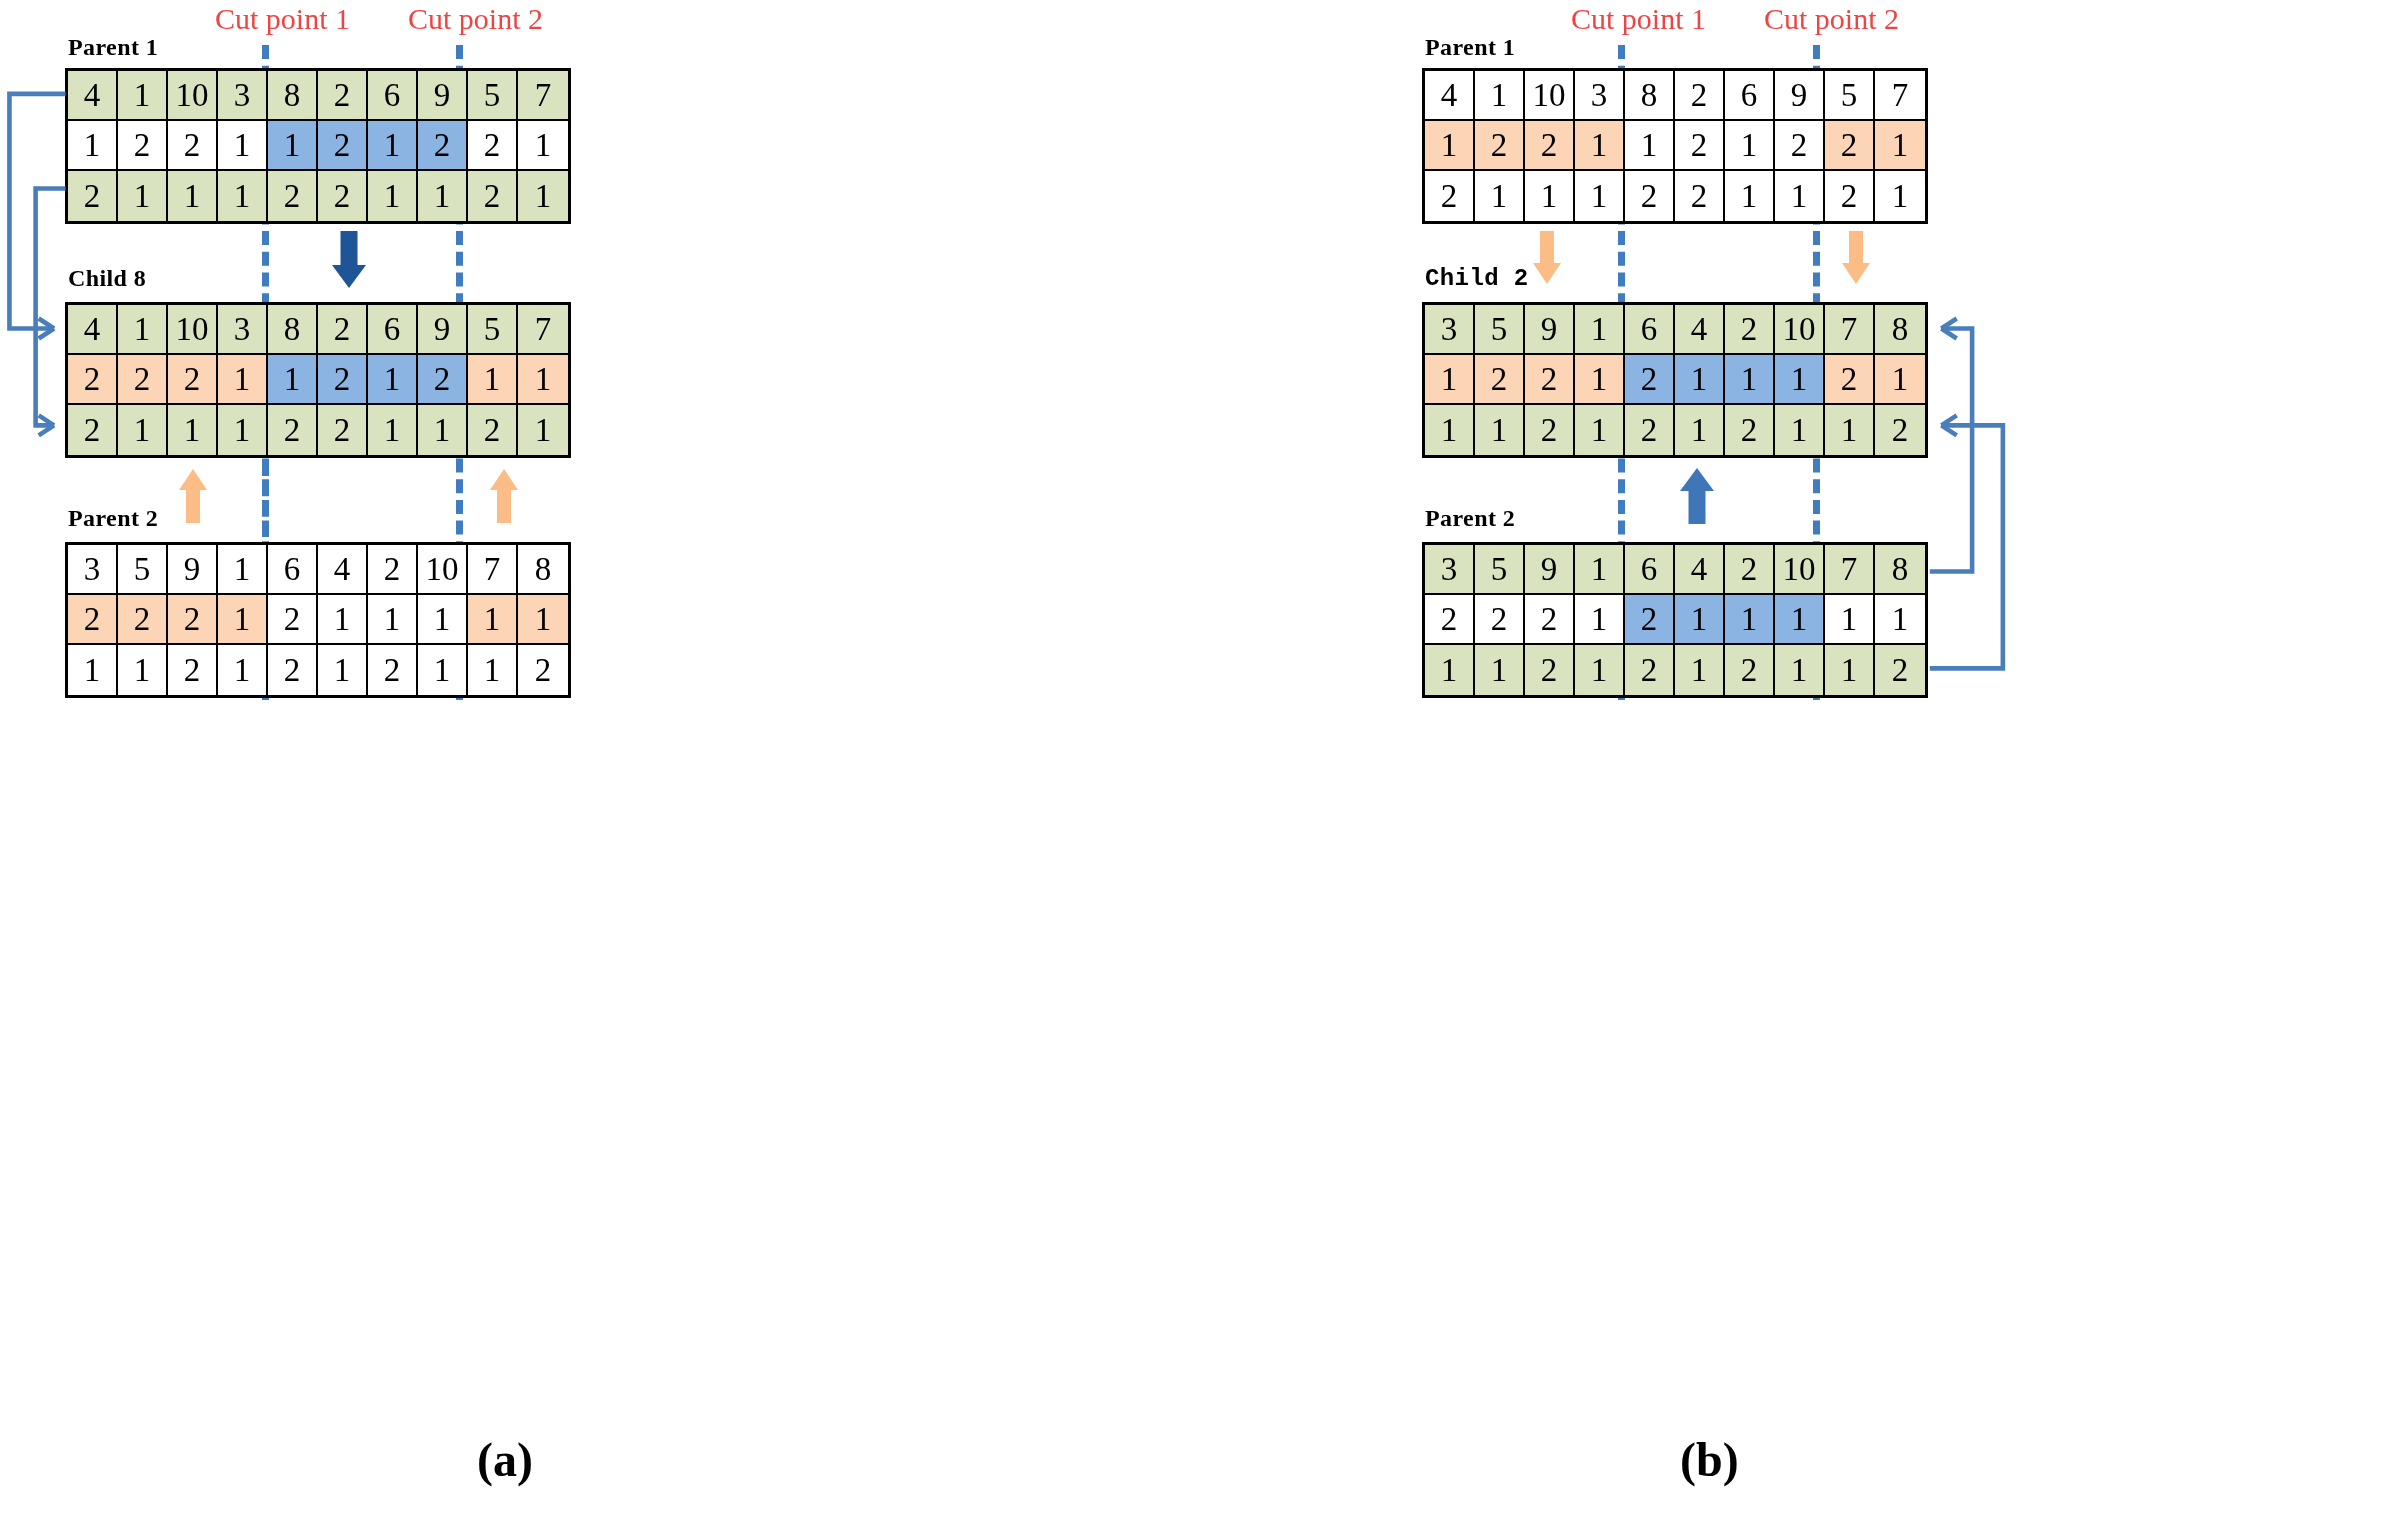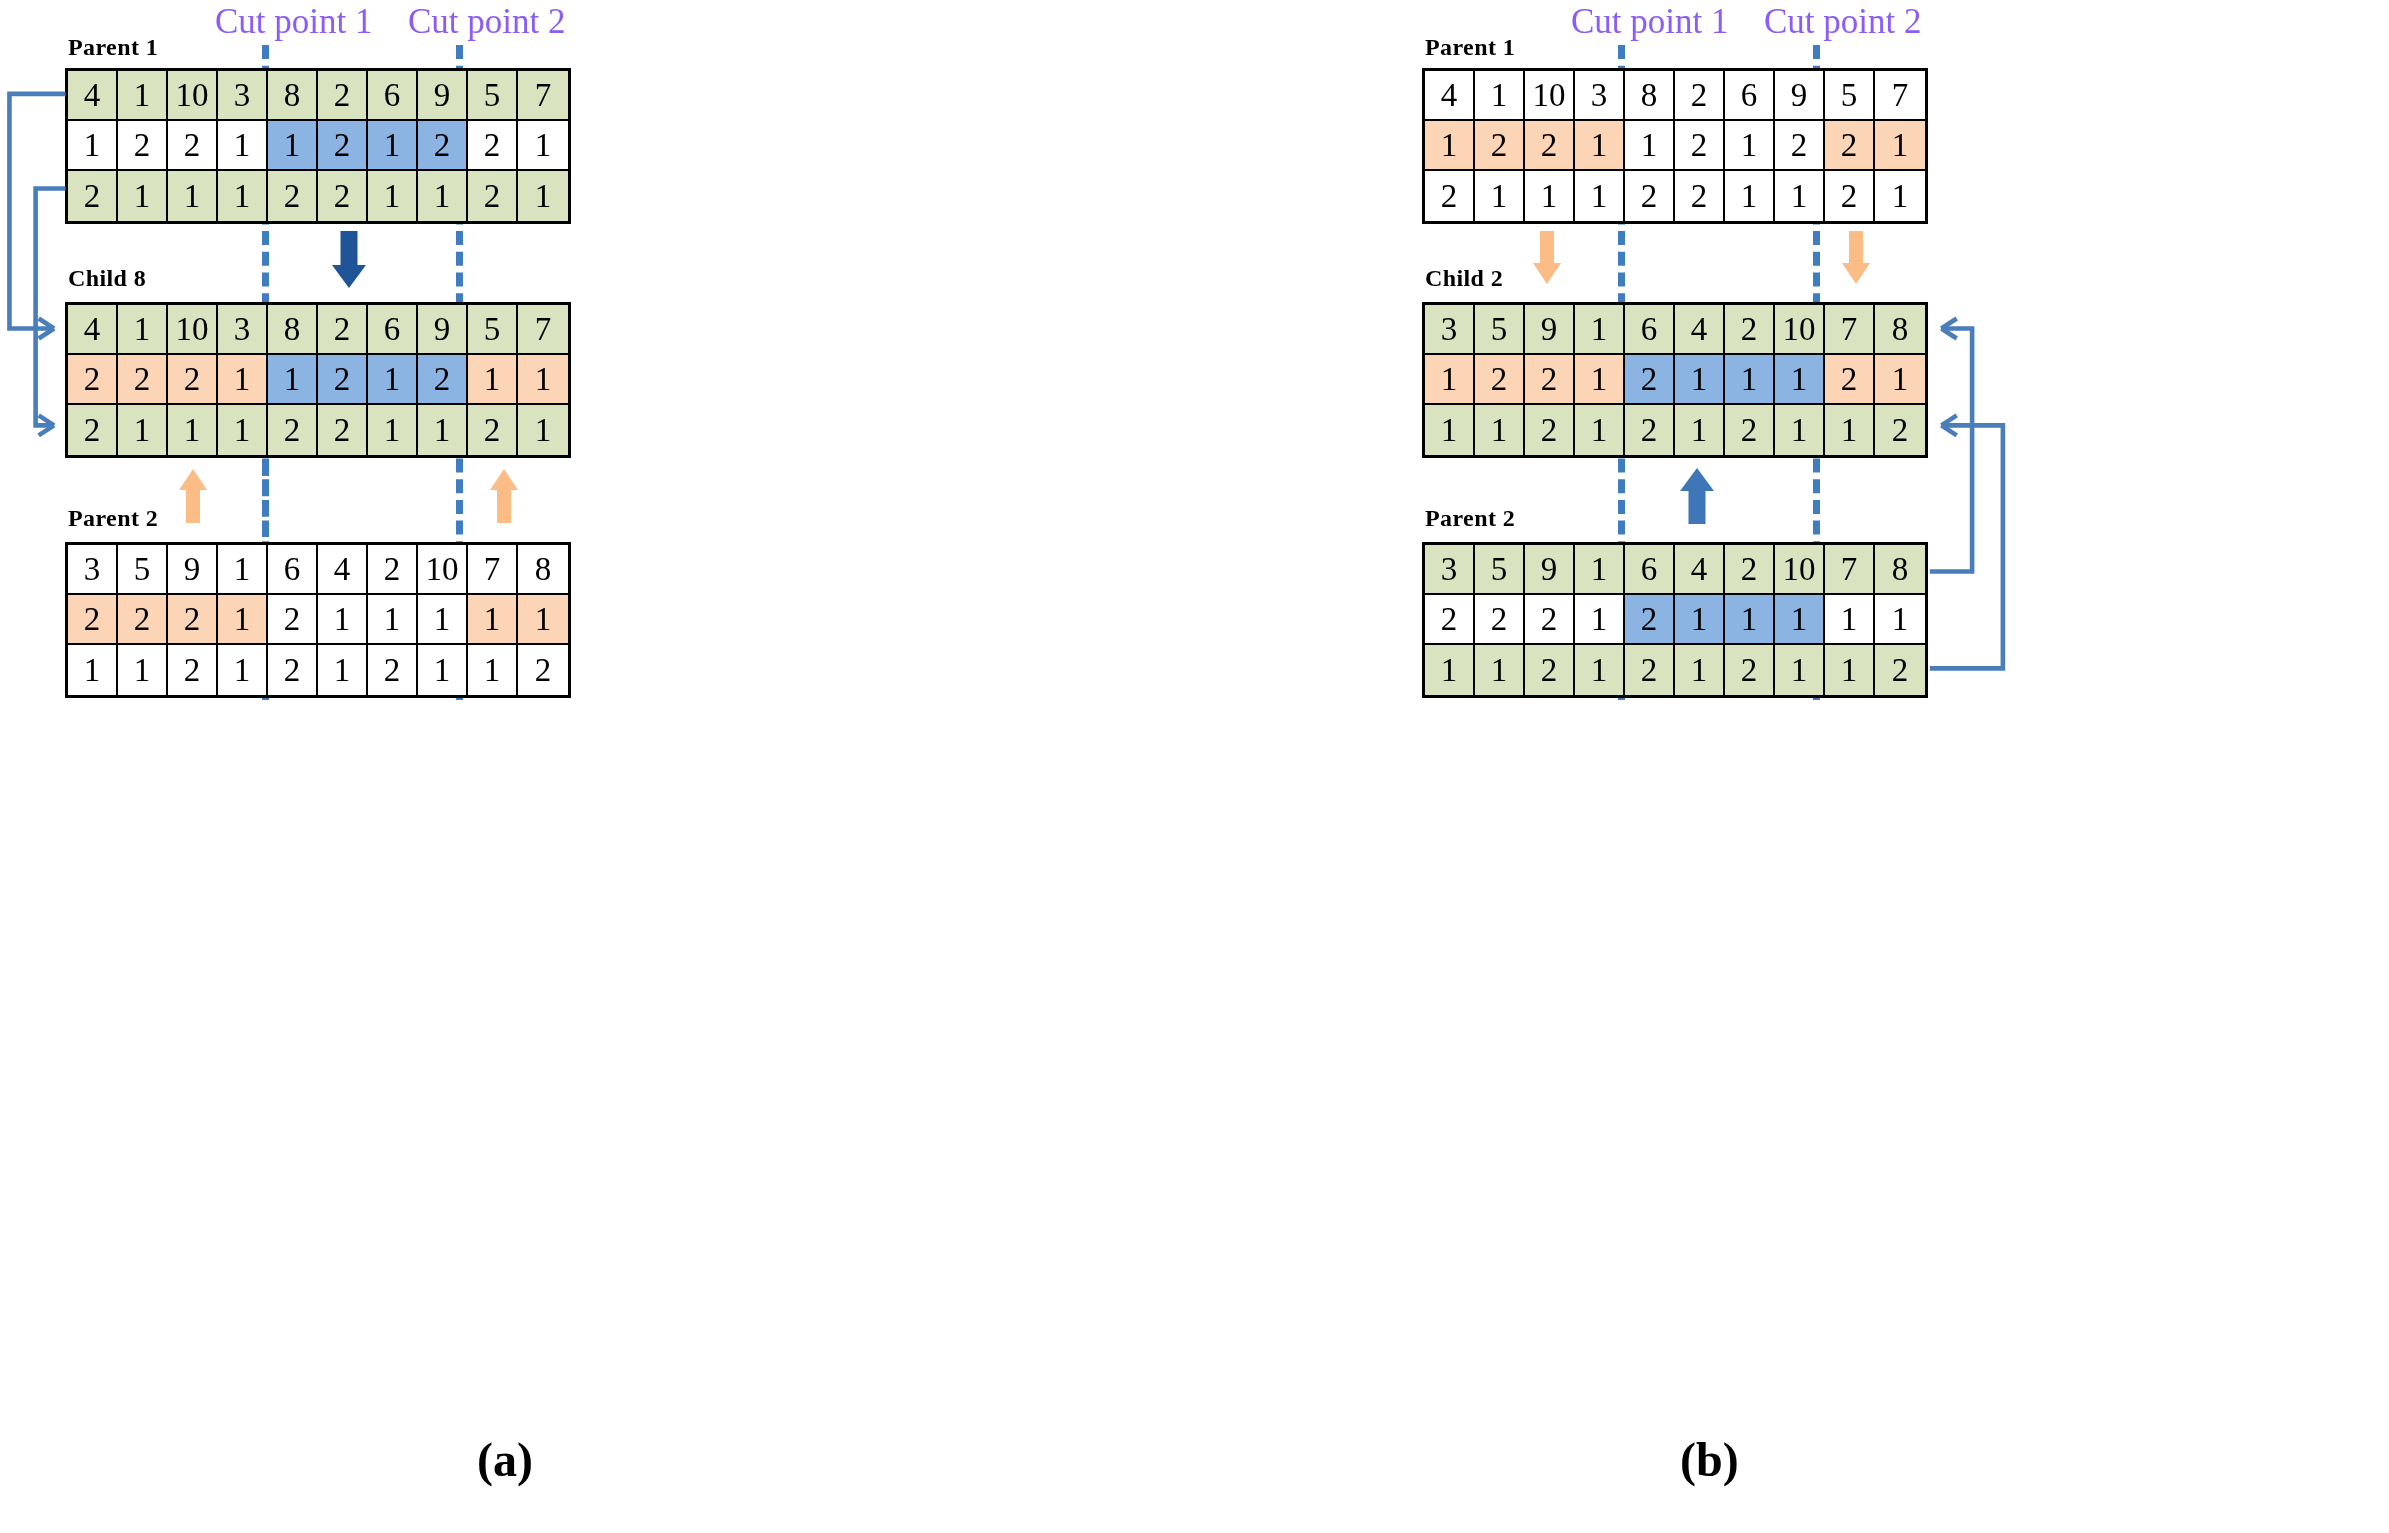--- a/index.html
+++ b/index.html
@@ -34,21 +34,21 @@
   .cell.green{background:#d9e3bf;}
   .cell.blue{background:#8cb4e2;}
   .cell.orange{background:#fbd5b5;}
   .cell.white{background:#ffffff;}
 
   
   .cutline{
     position:absolute;width:0;border-left:7px dashed #3f7cc0;
   }
   .cutlabel{
-    position:absolute;font-size:35px;color:#8b5cf6;white-space:nowrap;
+    position:absolute;font-size:30px;color:#ef4444;white-space:nowrap;
     font-family:"Liberation Serif","DejaVu Serif",serif;
   }
 
   
   .varrow{position:absolute;}
   .varrow .shaft{position:absolute;left:50%;transform:translateX(-50%);}
   .varrow .head{position:absolute;left:50%;transform:translateX(-50%);width:0;height:0;}
 
   
   .caption{
@@ -268,21 +268,21 @@
           <div class="cell white">2</div>
           <div class="cell white">1</div>
           <div class="cell white">1</div>
           <div class="cell white">2</div>
           <div class="cell white">1</div>
         </div>
       </div>
   </div>
 
   <div class="block">
-    <div class="blk-title" style="left:230px;top:265px;">Child  2</div>
+    <div class="blk-title" style="left:230px;top:265px;font-family:Liberation Mono, monospace;">Child  2</div>
     <div class="grid" style="left:227px;top:302px;">
         <div class="row">
           <div class="cell green">3</div>
           <div class="cell green">5</div>
           <div class="cell green">9</div>
           <div class="cell green">1</div>
           <div class="cell green">6</div>
           <div class="cell green">4</div>
           <div class="cell green">2</div>
           <div class="cell green">10</div>

